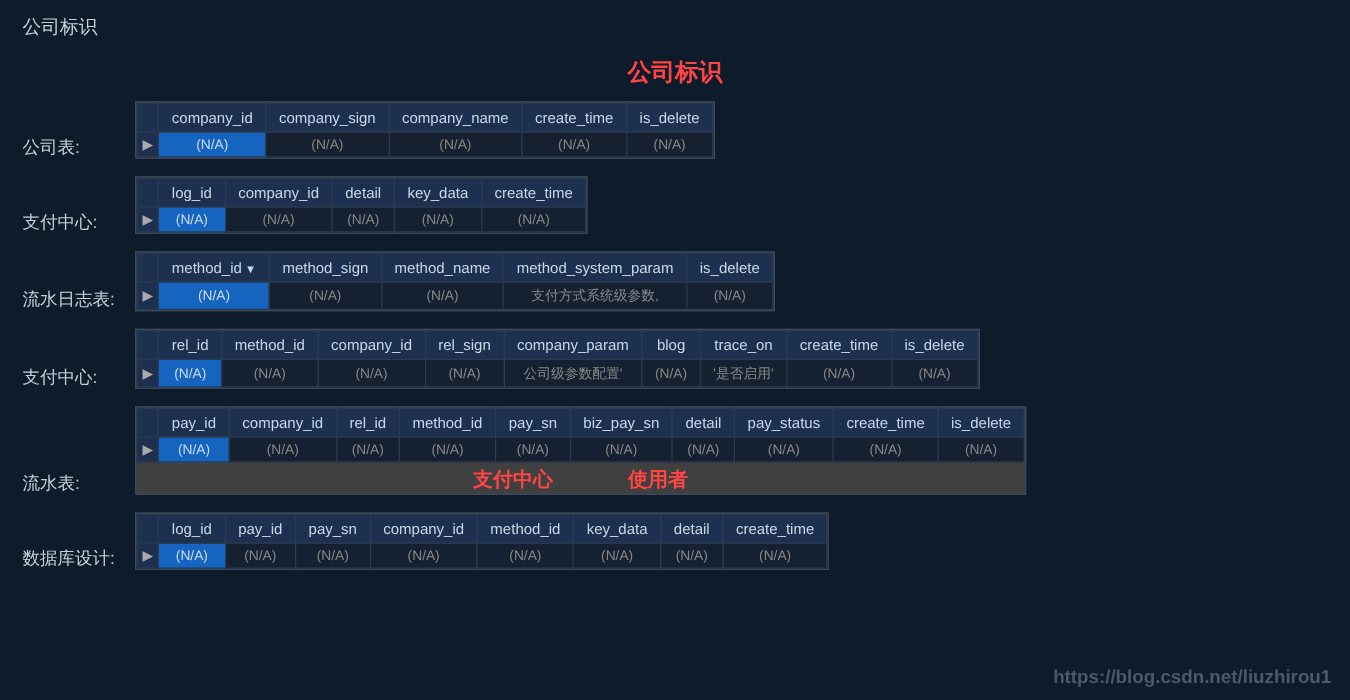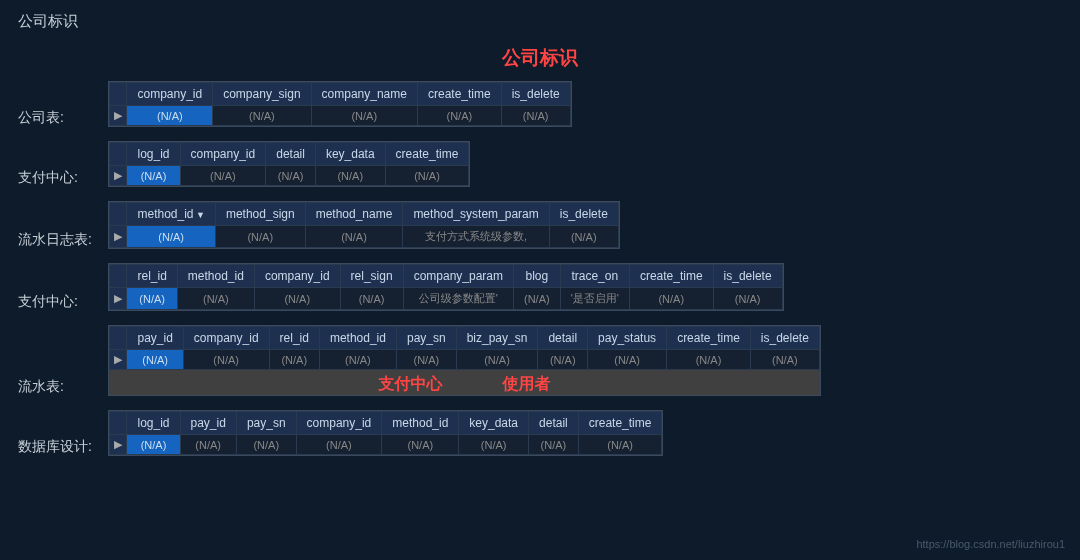--- a/index.html
+++ b/index.html
@@ -89,21 +89,22 @@
     .center-label-sm {
       color: #ff4444;
       font-size: 16px;
       font-weight: bold;
     }
     .watermark {
       position: fixed;
       bottom: 10px;
       right: 15px;
       color: #4a5a6a;
-      font-size: 11px;
+      font-size: 15px;
+      font-weight: bold;
     }
   </style>
 </head>
 <body>
 
 <div class="page-title">公司标识</div>
 <div class="center-label">公司标识</div>
 
 <div id="tables-container">
     <div class="table-section">

